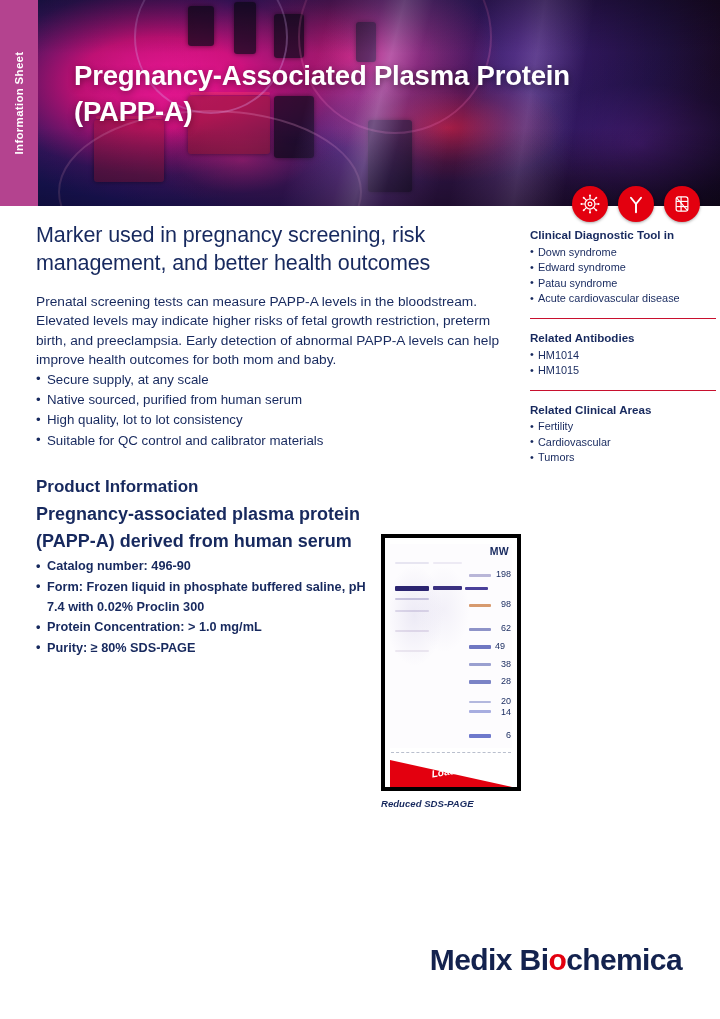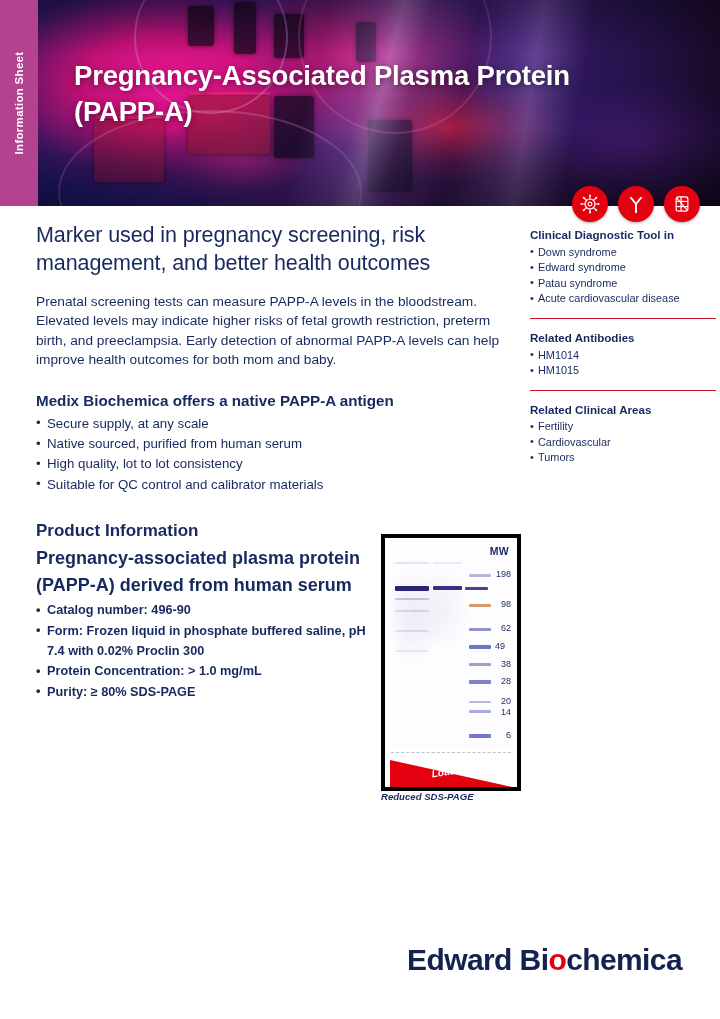--- a/index.html
+++ b/index.html
@@ -282,20 +282,21 @@
     position: absolute;
     left: 50%; top: 42%;
     transform: translate(-50%,-50%) rotate(-9deg);
     font-size: 10px;
     font-style: italic;
     font-weight: bold;
     color: #ffffff;
     white-space: nowrap;
   }
   .gel-caption {
+    margin-top: 7px;
     font-size: 9.6px;
     font-style: italic;
     font-weight: bold;
     color: #17295e;
   }
 
   
   .footer-logo {
     position: absolute;
     right: 38px; bottom: 42px;
@@ -389,21 +390,20 @@
     </div>
   </div>
 </div>
 
 <div class="content-left">
 
   <h1 class="lead">Marker used in pregnancy screening, risk management, and better health outcomes</h1>
 
   <p class="body">Prenatal screening tests can measure PAPP-A levels in the bloodstream. Elevated levels may indicate higher risks of fetal growth restriction, preterm birth, and preeclampsia. Early detection of abnormal PAPP-A levels can help improve health outcomes for both mom and baby.</p>
 
-  <h2 class="sec">Medix Biochemica offers a native PAPP-A antigen</h2>
   <ul class="blist">
     <li><span>Secure supply, at any scale</span></li>
     <li><span>Native sourced, purified from human serum</span></li>
     <li><span>High quality, lot to lot consistency</span></li>
     <li><span>Suitable for QC control and calibrator materials</span></li>
   </ul>
 
   <h2 class="sec big">Product Information</h2>
   <div class="prod-sub" style="max-width:330px;">Pregnancy-associated plasma protein (PAPP-A) derived from human serum</div>
   <ul class="blist bold" style="max-width:330px;">
@@ -488,13 +488,13 @@
     <div class="gel-dash"></div>
 
     <div class="loading-wedge">
       <div class="loading-tri"></div>
       <div class="loading-text">Loading</div>
     </div>
   </div>
   <div class="gel-caption">Reduced SDS-PAGE</div>
 </div>
 
-<div class="footer-logo"><span>Edward Bi</span><span class="o-red">o</span><span>chemica</span></div>
+<div class="footer-logo"><span>Medix Bi</span><span class="o-red">o</span><span>chemica</span></div>
 
 </body></html>

